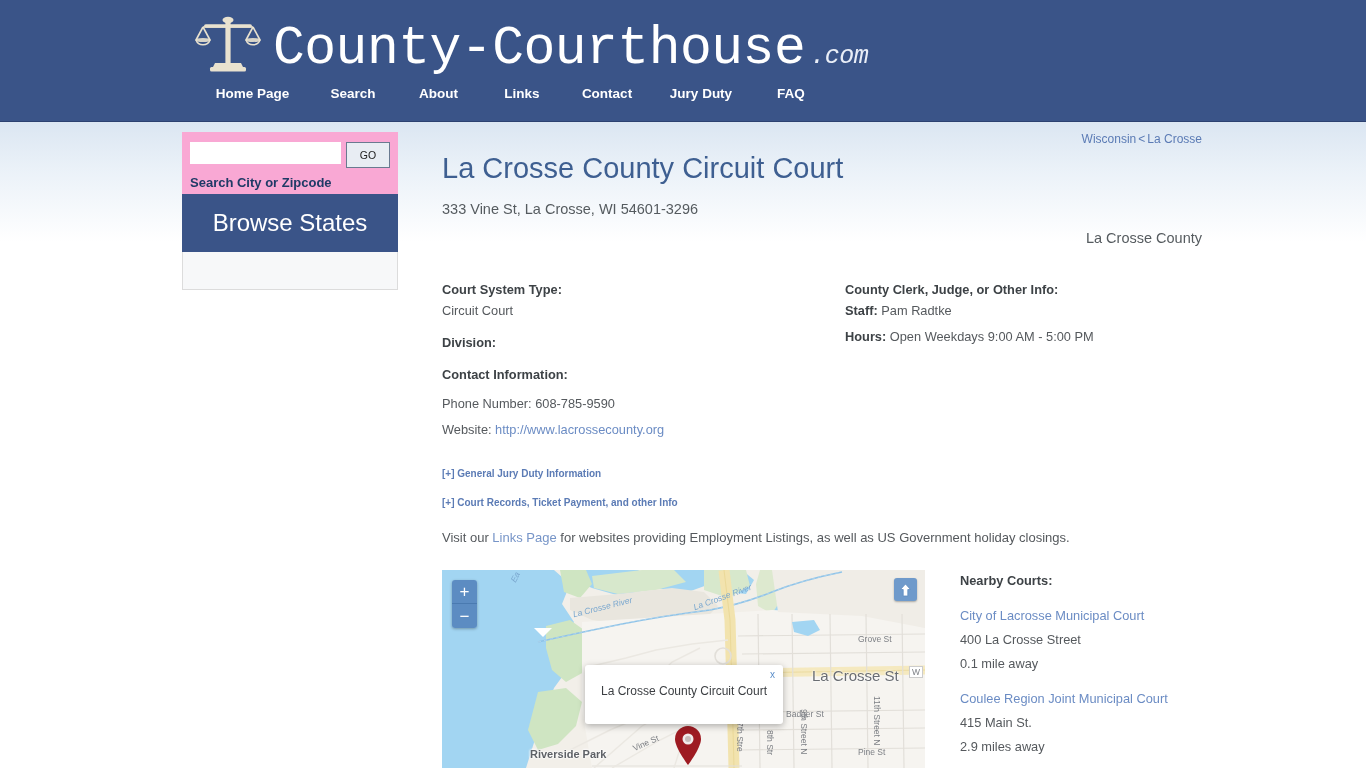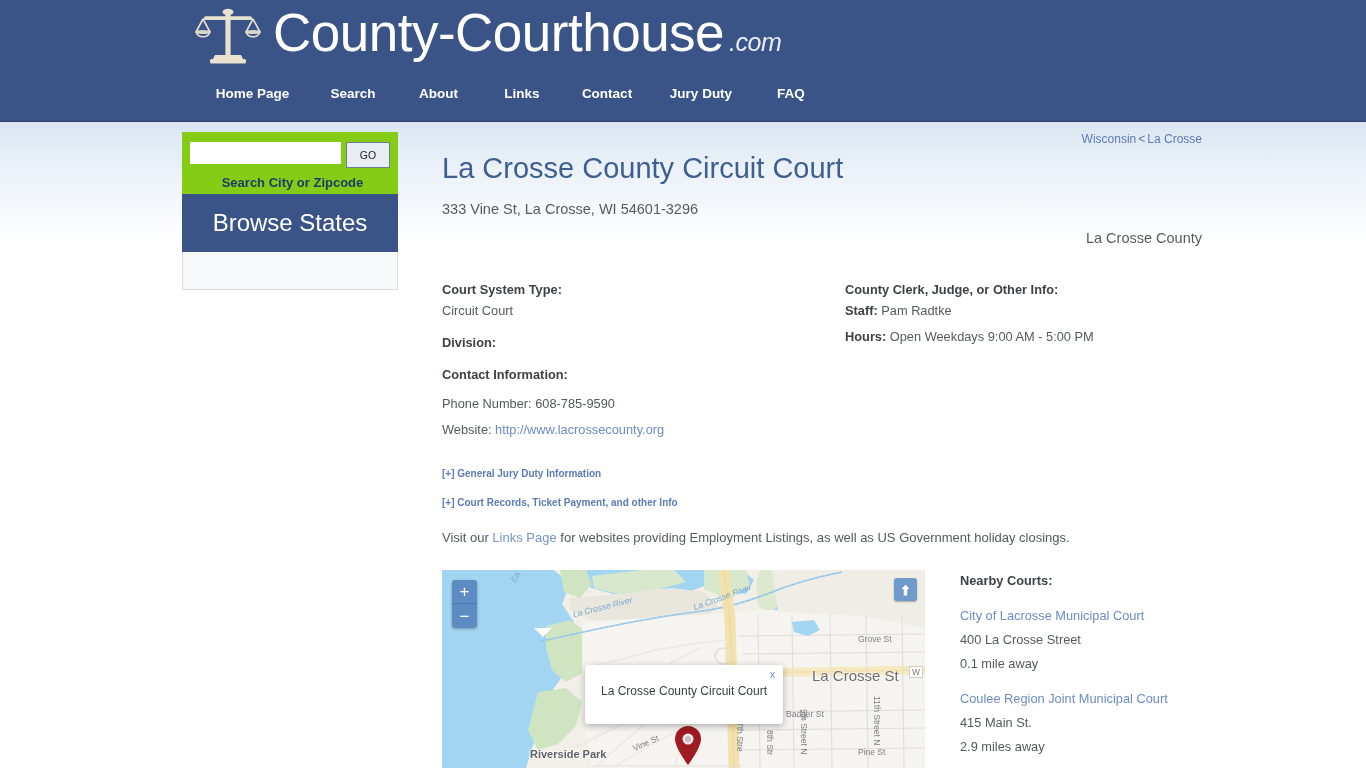--- a/index.html
+++ b/index.html
@@ -21,21 +21,21 @@
 
   
   #header {
     position: relative; z-index: 5;
     width: 1366px; height: 122px;
     background: #3a5488;
     border-bottom: 1px solid #2c4170;
   }
   #brand {
     position: absolute; left: 195px; top: 6px;
-    display: flex; align-items: flex-start; height: 70px;
+    display: flex; align-items: flex-end; height: 70px; font-family: Liberation Mono, monospace;
   }
   #scales-icon { width: 66px; height: 62px; display: block; }
   #brand-text {
     color: #ffffff;
     font-size: 53px;
     letter-spacing: -0.5px;
     margin-left: 12px;
     white-space: nowrap;
     line-height: 1;
   }
@@ -58,21 +58,21 @@
     white-space: nowrap;
   }
   #mainnav .navslot { display: flex; justify-content: center; }
 
   
   #sidebar {
     position: absolute; left: 182px; top: 132px;
     width: 216px; z-index: 3;
   }
   #search-box {
-    background: #84cc16;
+    background: #f9a8d4;
     padding: 10px 3px 6px 8px;
     height: 62px;
   }
   #search-row { display: flex; align-items: flex-start; }
   #search-input {
     width: 151px; height: 22px;
     border: 1px solid #ffffff;
     background: #ffffff;
     outline: none;
     font-size: 12px;
@@ -84,21 +84,20 @@
     margin-left: 5px;
     background: #e8edf3;
     border: 1px solid #6a7a90;
     color: #222;
     font-size: 10.5px;
     font-family: "Liberation Sans", sans-serif;
     cursor: pointer;
     line-height: 1;
   }
   #search-caption {
-    text-align: center;
     color: #1f3a66;
     font-size: 13px;
     font-weight: bold;
     margin-top: 7px;
   }
   #browse-states {
     background: #3a5488;
     height: 58px;
     display: flex; align-items: center; justify-content: center;
     color: #ffffff;

